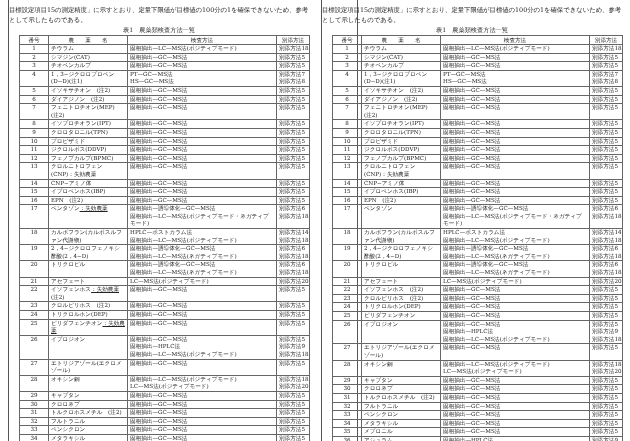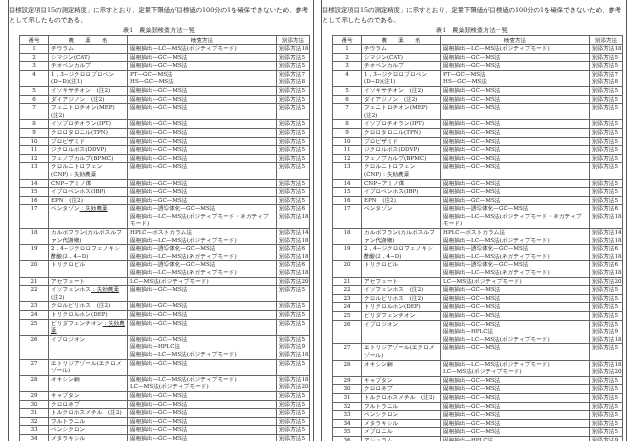--- a/index.html
+++ b/index.html
@@ -1,18 +1,18 @@
 <!DOCTYPE html>
 <html><head>
 <meta charset="utf-8">
 <style>
   html, body { margin:0; padding:0; background:#ffffff; }
   body { width:630px; height:441px; overflow:hidden; position:relative;
          font-family:"DejaVu Serif", serif; color:#222; }
-  .page { position:absolute; top:0; width:306px; height:441px;
+  .page { position:absolute; top:0; width:350px; height:441px;
           border-left:1px solid #555; border-right:1px solid #555; box-sizing:border-box; }
   .page.left { left:8px; }
   .page.right { left:321px; }
   .intro { position:absolute; left:0px; top:5px; width:300px; font-size:6.4px; line-height:10px;
            letter-spacing:-0.05px; }
   .caption { position:absolute; left:0; width:300px; top:26px; text-align:center; font-size:6.2px; }
   table { position:absolute; top:35px; left:10px; width:290px; border-collapse:collapse;
           font-size:5.6px; line-height:7.6px; table-layout:fixed; }
   td, th { border:0.7px solid #666; padding:0 2px; vertical-align:top; font-weight:normal;
            white-space:normal; overflow:hidden; }

